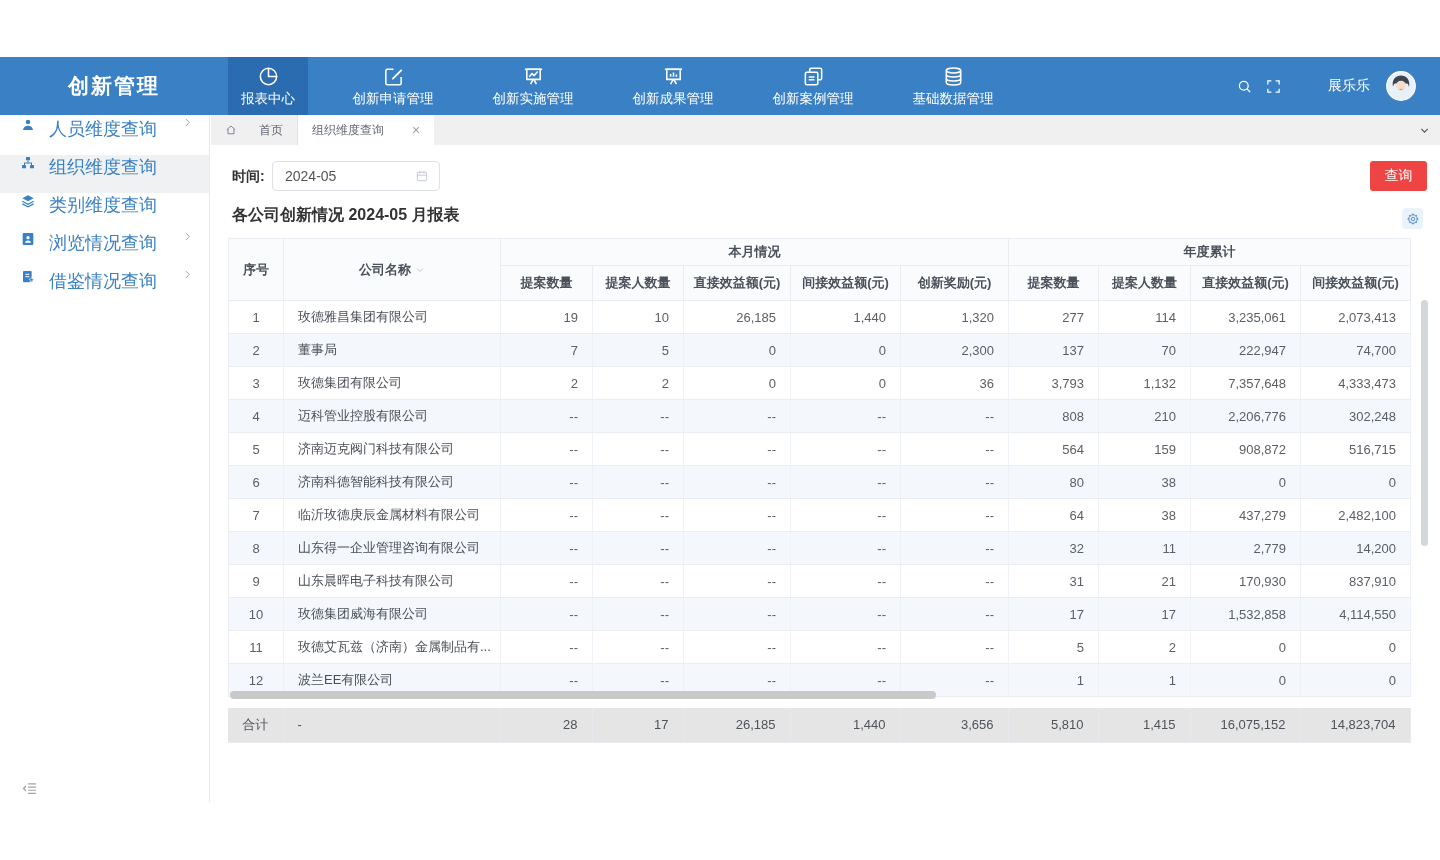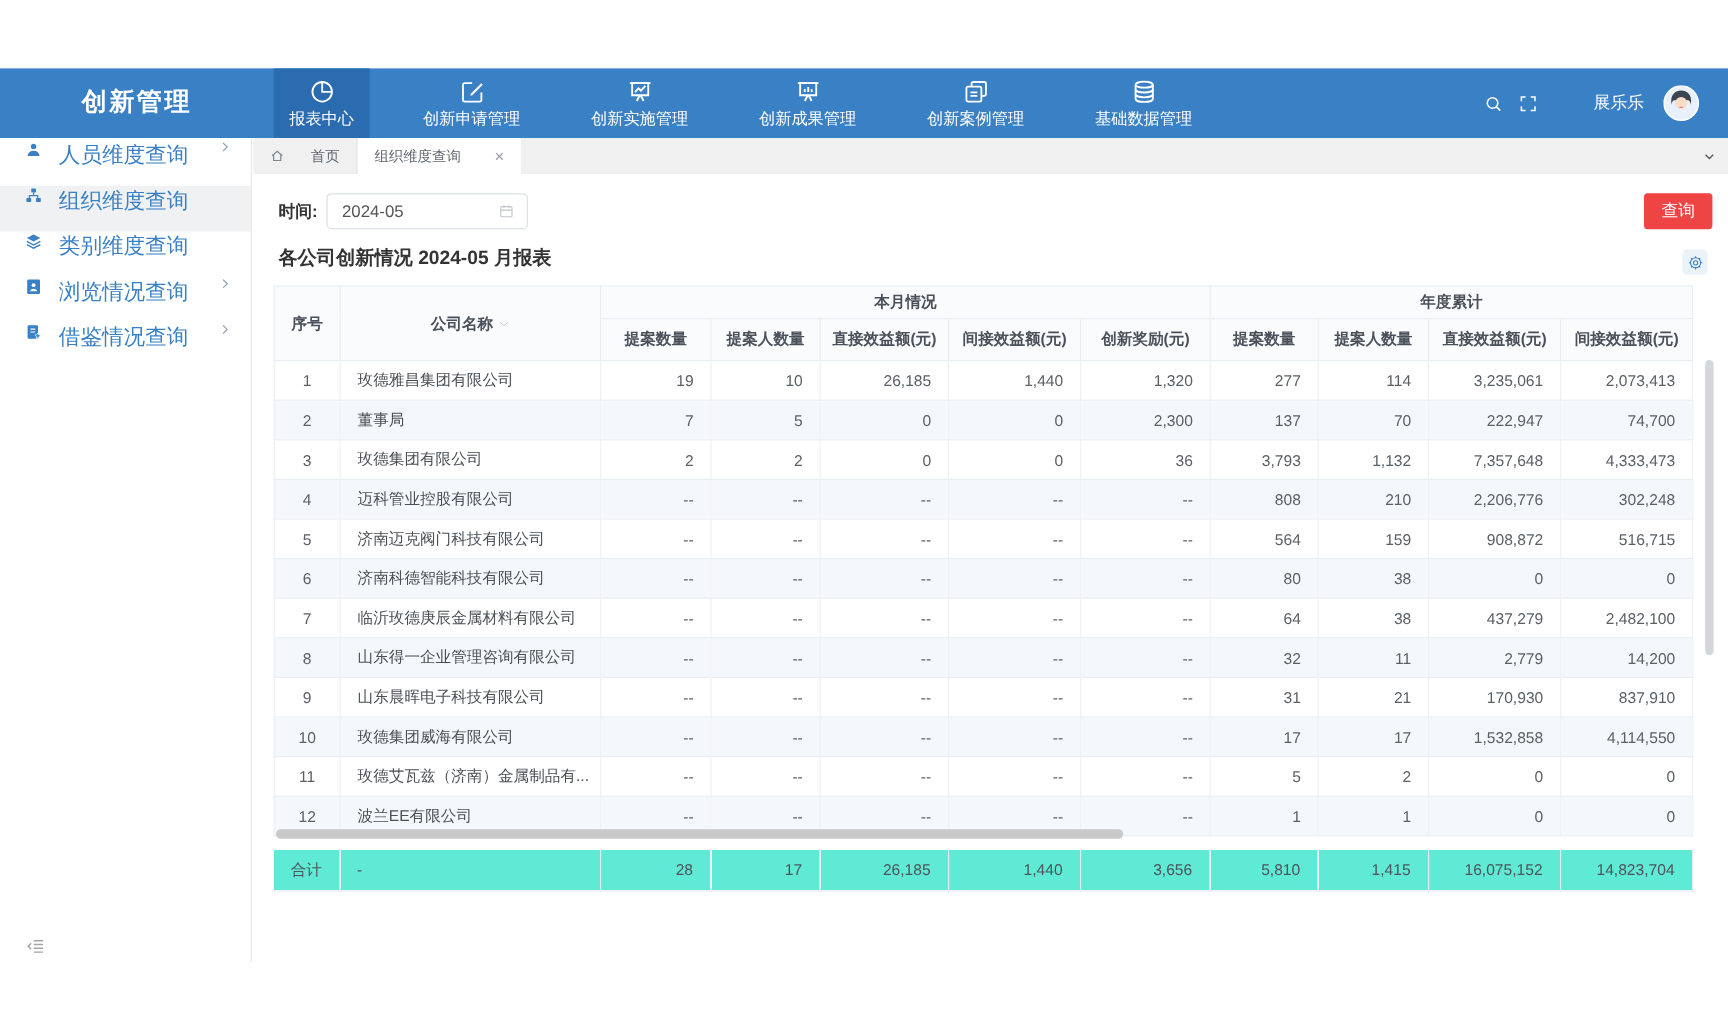--- a/index.html
+++ b/index.html
@@ -65,21 +65,21 @@
   td { height:33px; font-size:13px; color:#5b6066; border-right:1px solid #eef1f5; border-bottom:1px solid #e9edf2; padding:0 14px; white-space:nowrap; overflow:hidden; background:#fff; }
   tbody tr:nth-child(even) td { background:#f4f8fc; }
   td.center { text-align:center; padding:0 4px; }
   td.name { text-align:left; color:#4a4f55; }
   td.num { text-align:right; }
   #main-table { border-left:1px solid #e9edf2; }
   #main-table tbody td:first-child { border-left:1px solid #e9edf2; }
   .hthumb { position:absolute; left:2px; top:453px; width:706px; height:8px; background:#c9c9c9; border-radius:4px; cursor:pointer; }
   .vthumb { position:absolute; left:1193px; top:62px; width:7px; height:246px; background:#d4d7da; border-radius:4px; cursor:pointer; }
   #total-table { position:absolute; left:0; top:470px; }
-  #total-table td { background:#5eead4; height:34px; color:#4f545b; border-color:#e6e9ee; }
+  #total-table td { background:#e5e5e5; height:34px; color:#4f545b; border-color:#e6e9ee; }
 </style>
 </head>
 <body>
 
 <div class="page">
 
   <header class="topbar">
     <div class="brand">创新管理</div>
     <nav id="topnav">
         <div class="nav-item active">

